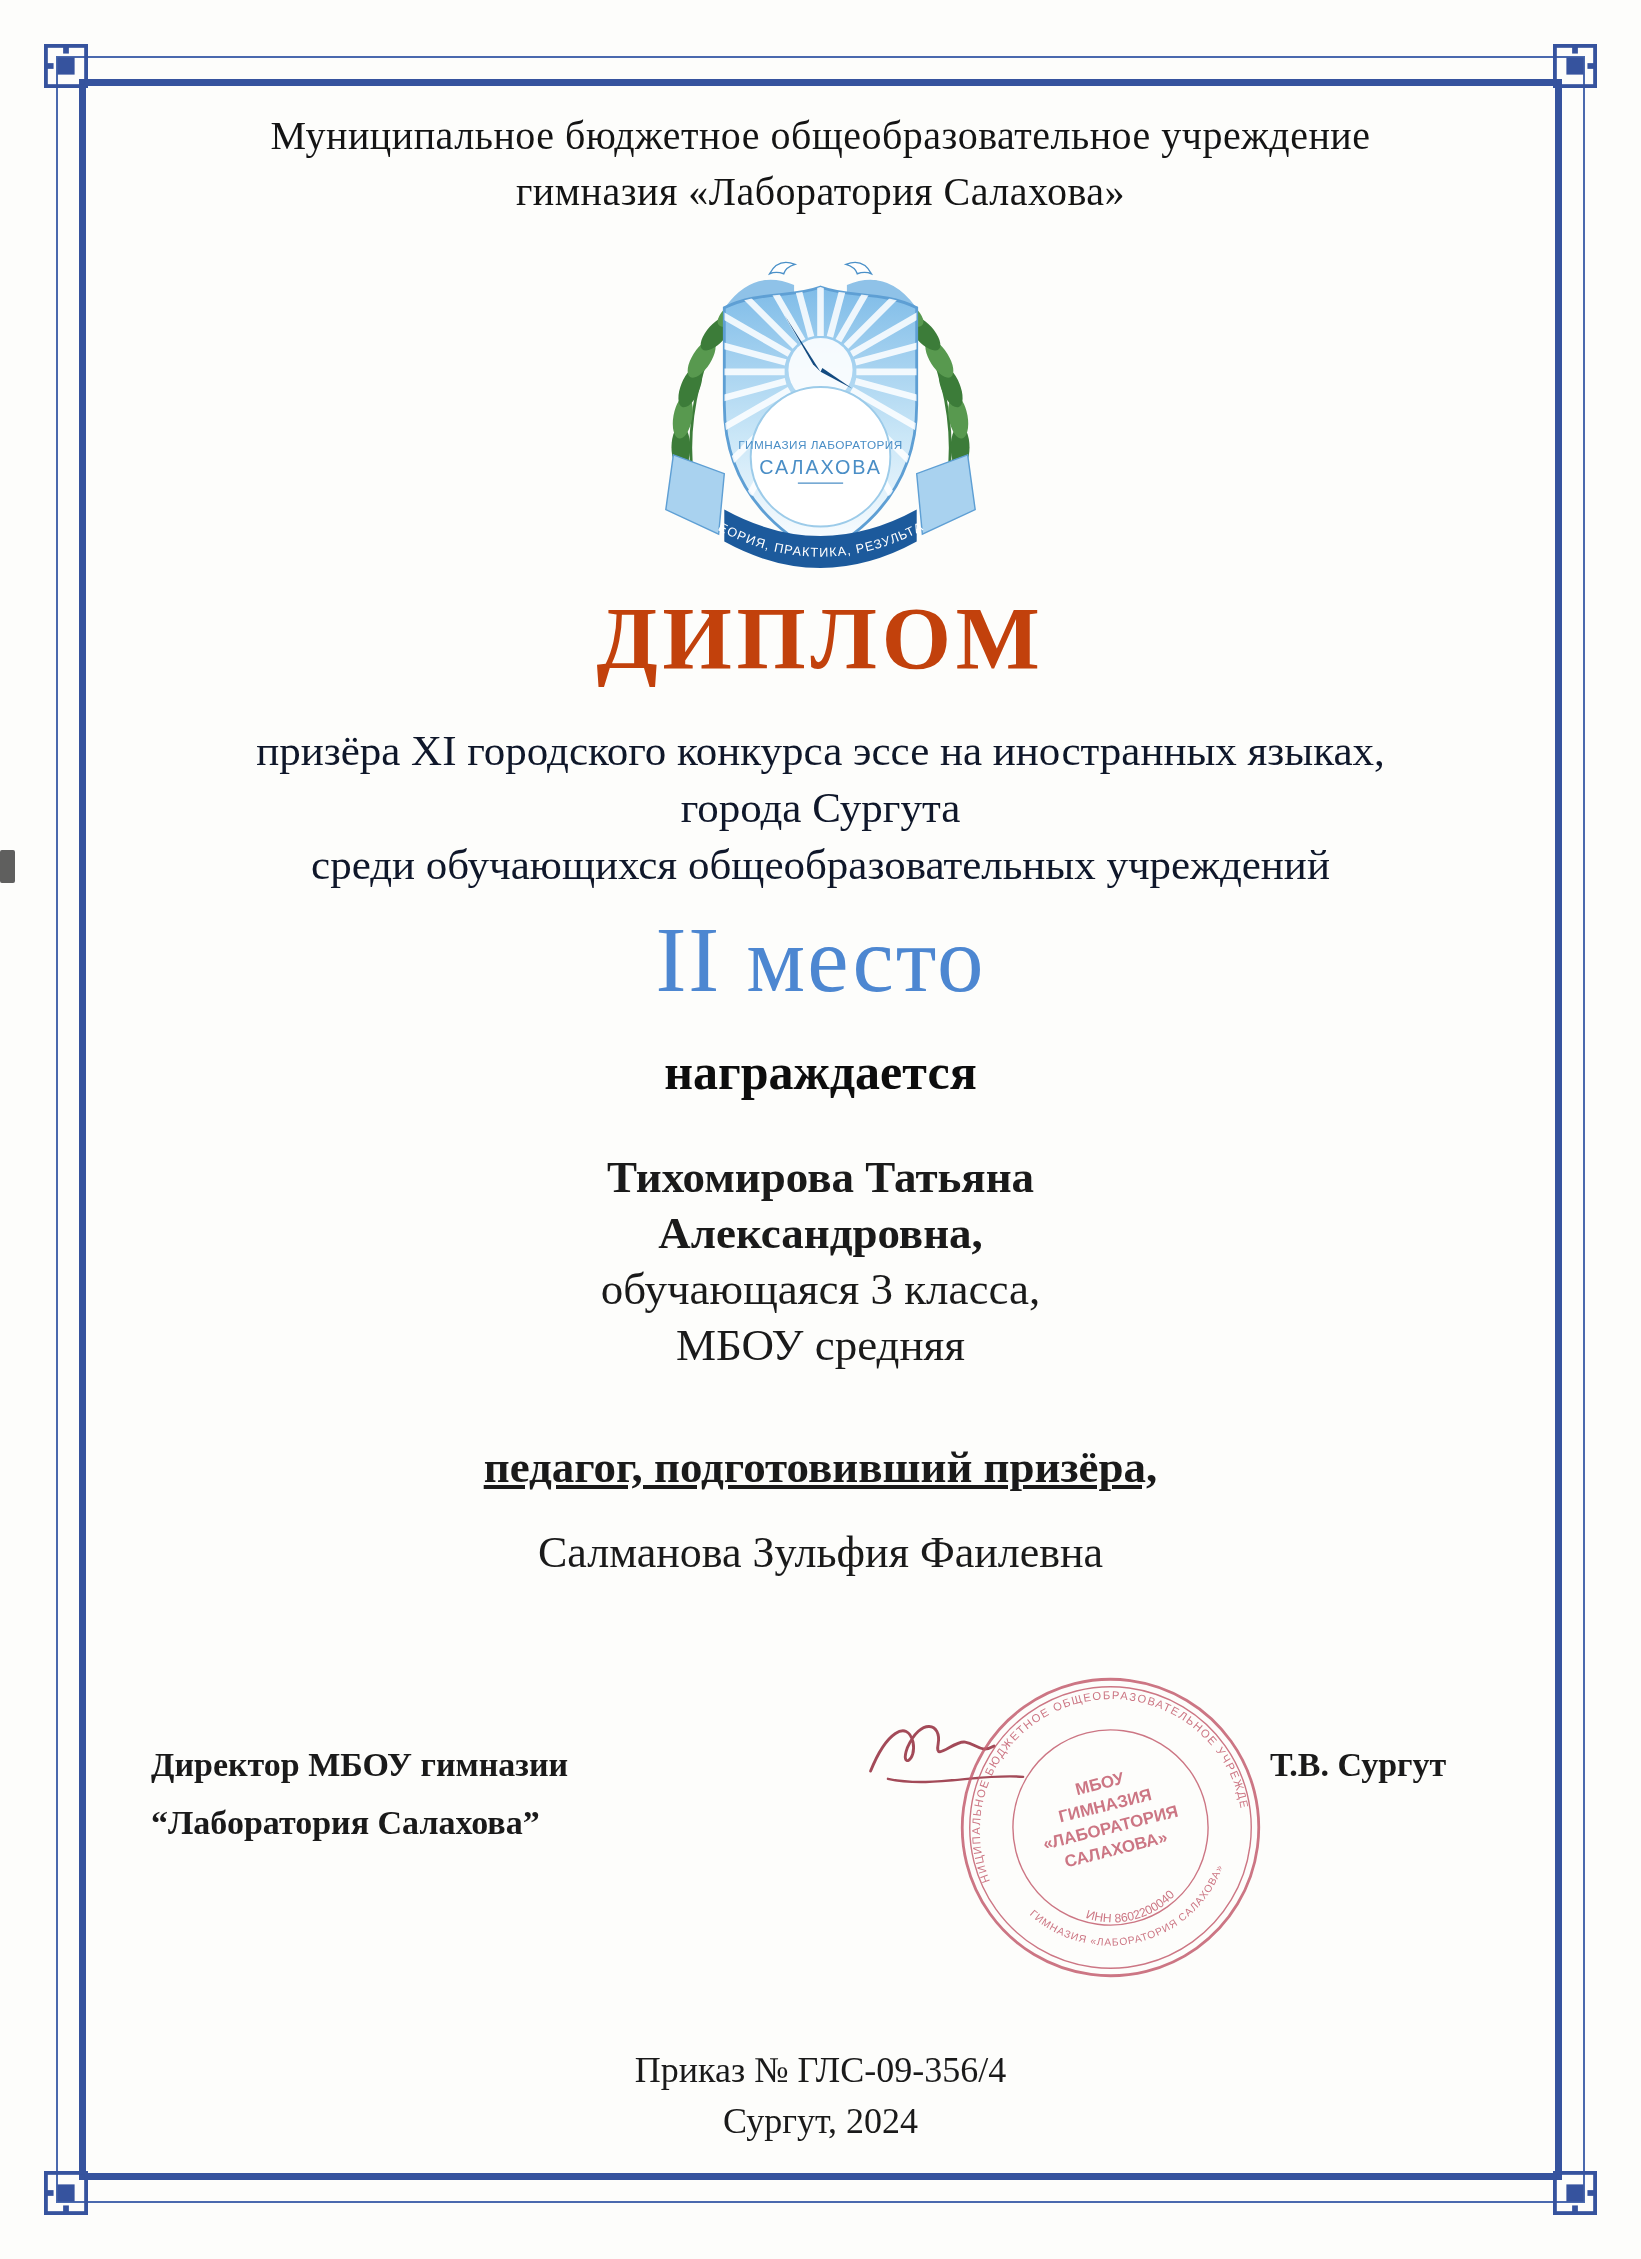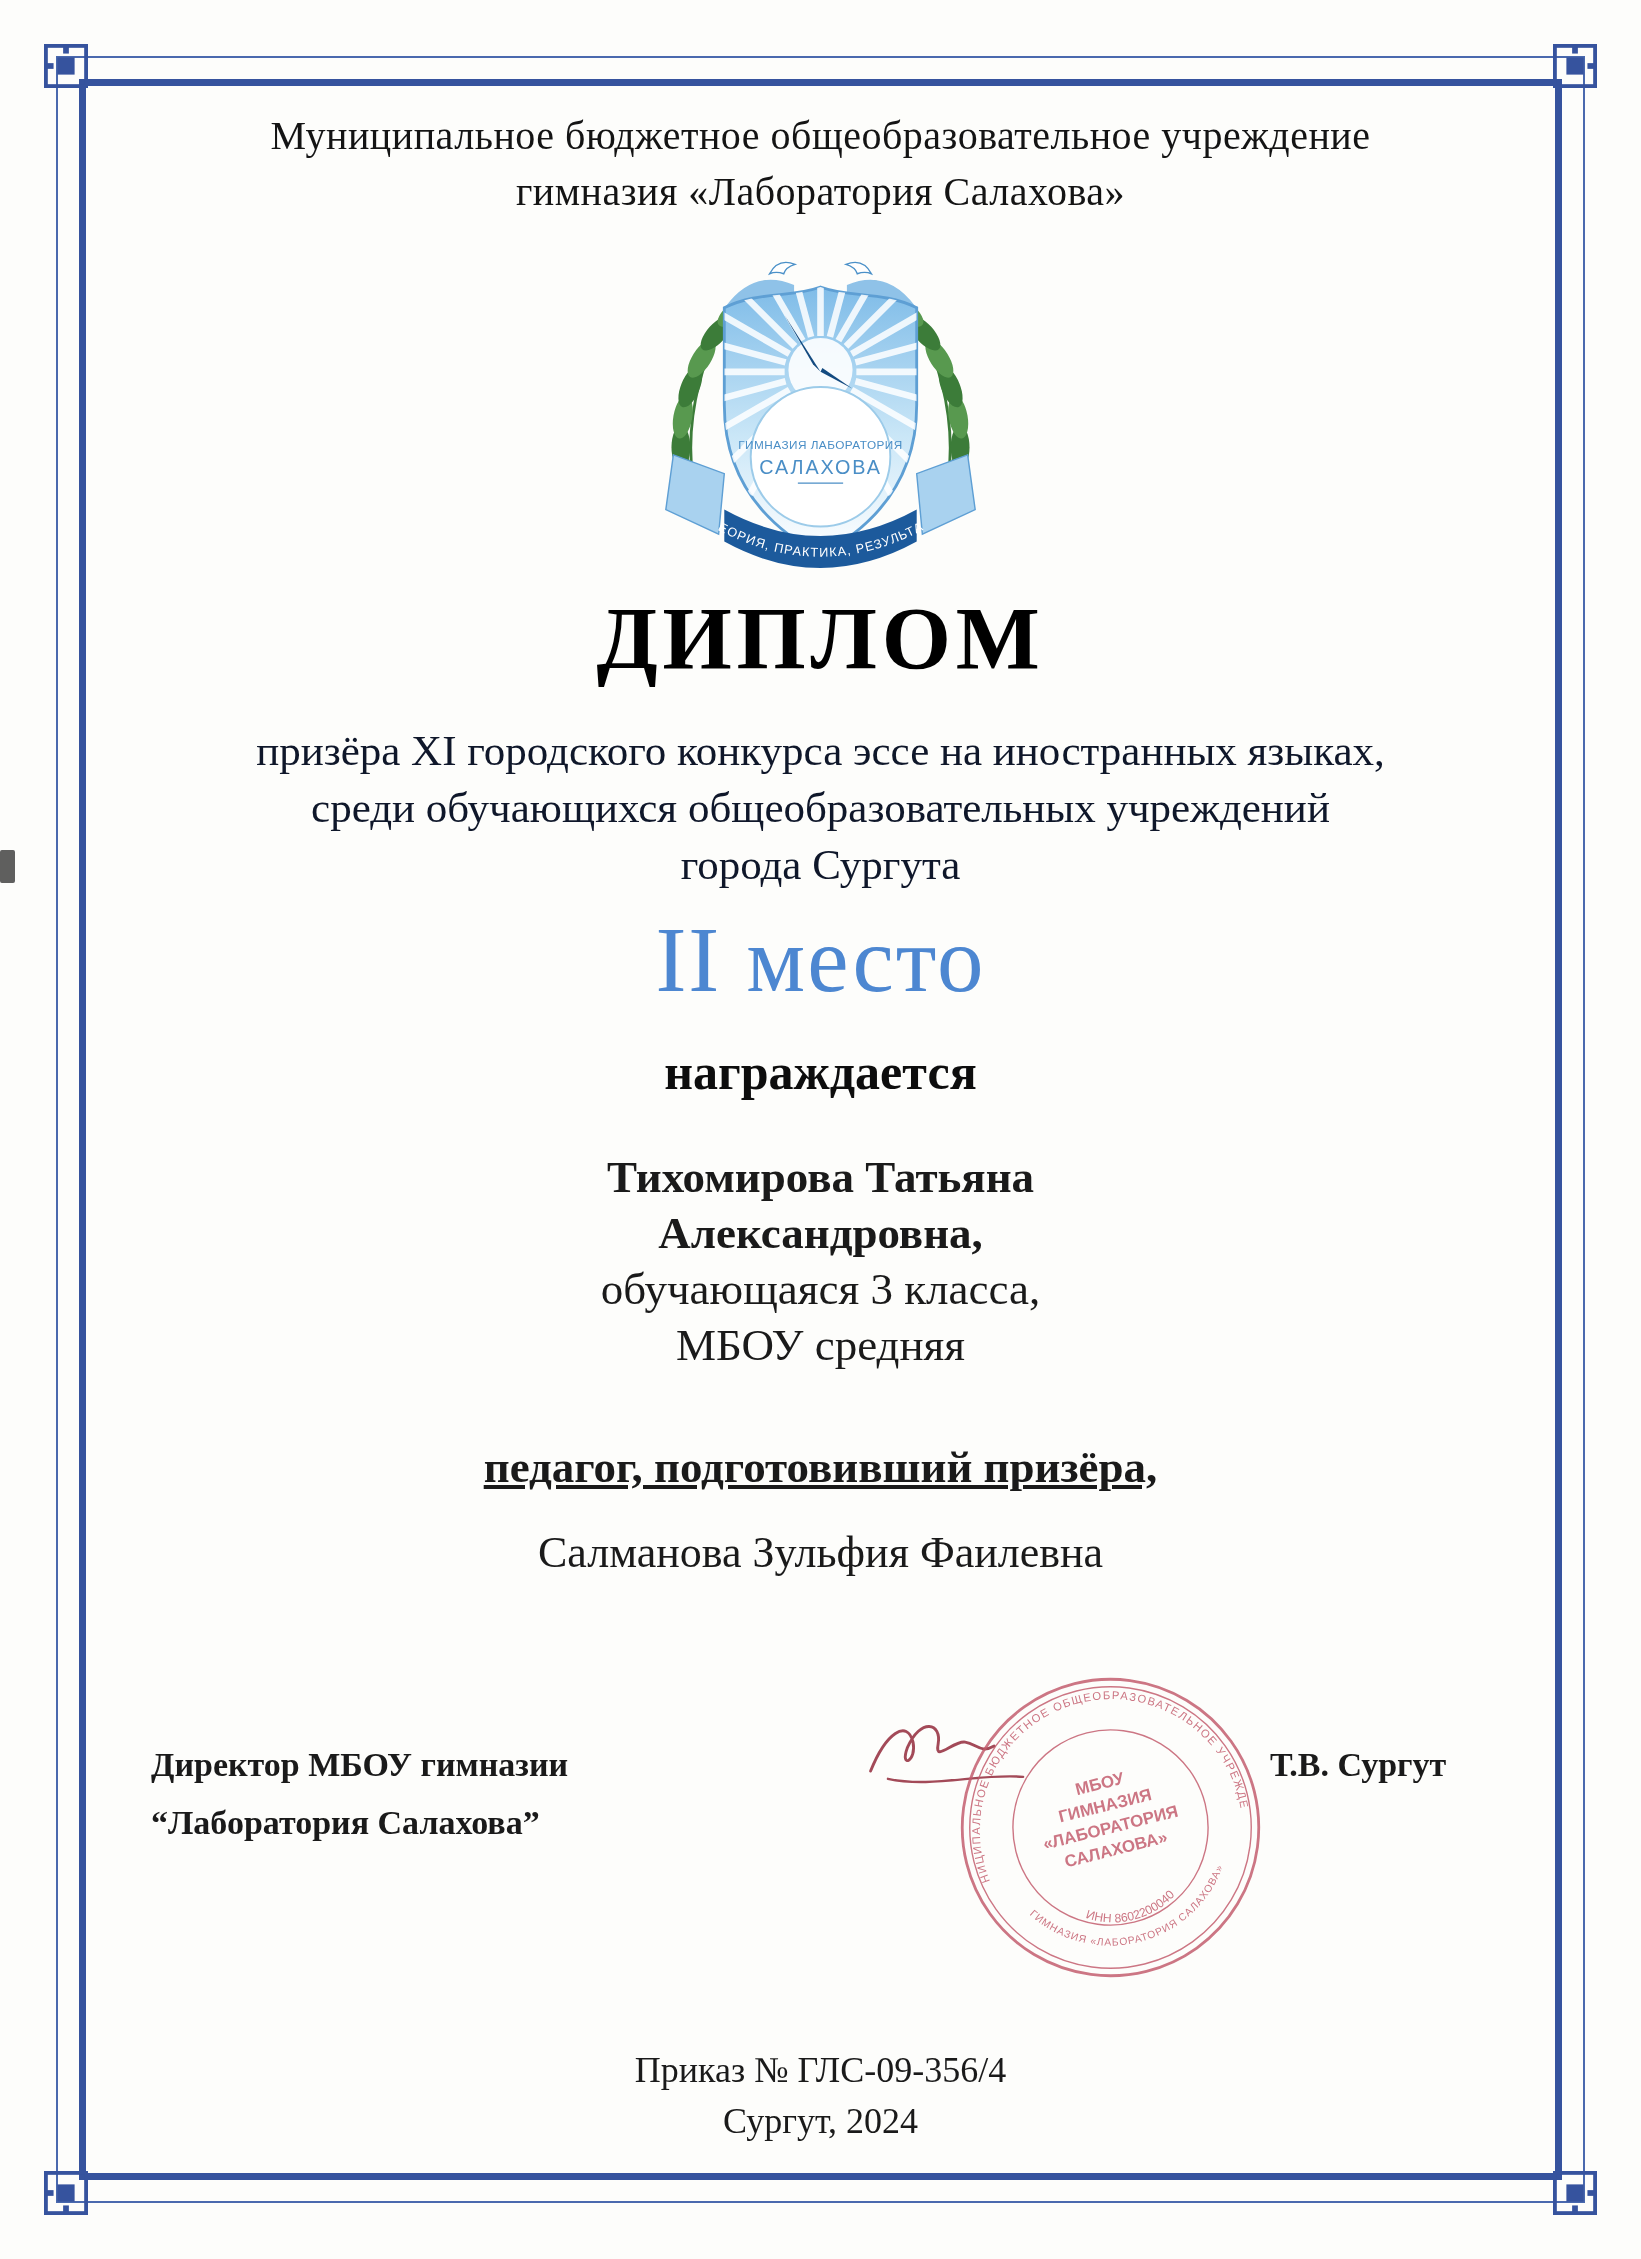--- a/index.html
+++ b/index.html
@@ -19,21 +19,21 @@
   .corner-orn { position:absolute; width:44px; height:44px; }
   .corner-orn.tl { top:44px; left:44px; }
   .corner-orn.tr { top:44px; right:44px; transform:scaleX(-1); }
   .corner-orn.bl { bottom:44px; left:44px; transform:scaleY(-1); }
   .corner-orn.br { bottom:44px; right:44px; transform:scale(-1,-1); }
 
   
   .centered { position:absolute; left:0; width:100%; text-align:center; }
   .org-header { top:108px; font-size:40px; line-height:56px; color:#141414; letter-spacing:0.5px; }
   .emblem-wrap { top:230px; display:flex; justify-content:center; }
-  .diploma-title { top:587px; font-size:89px; font-weight:bold; color:#000000; letter-spacing:4.8px; }
+  .diploma-title { top:587px; font-size:89px; font-weight:bold; color:#c2410c; letter-spacing:4.8px; }
   .subtitle { top:722px; font-size:43px; line-height:57px; color:#0f172a; }
   .place { top:906px; font-size:93px; font-weight:normal; color:#4d87d1; letter-spacing:1.9px; }
   .awarded { top:1043px; font-size:50px; font-weight:bold; color:#0d0d0d; font-family:"Liberation Serif",serif; }
   .recipient { top:1149px; font-size:45px; line-height:56px; }
   .recipient .bold { font-weight:bold; }
   .teacher-label { top:1441px; font-size:45px; font-weight:bold;text-decoration:underline; }
   .teacher-name { top:1527px; font-size:44px; }
 
   .director-block { position:absolute; left:151px; top:1736px; font-size:34px; font-weight:bold; line-height:58px; text-align:left; }
   .director-name { position:absolute; left:1270px; top:1746px; font-size:34px; font-weight:bold; }
@@ -176,22 +176,22 @@
       <text font-family="Liberation Sans, sans-serif" font-size="13.5" fill="#ffffff" letter-spacing="1.2">
         <textPath href="#ribPath" startOffset="50%" text-anchor="middle">ТЕОРИЯ, ПРАКТИКА, РЕЗУЛЬТАТ</textPath>
       </text>
     </svg>
   </div>
 
   <div class="centered diploma-title">ДИПЛОМ</div>
 
   <div class="centered subtitle">
     <div>призёра XI городского конкурса эссе на иностранных языках,</div>
+    <div>города Сургута</div>
     <div>среди обучающихся общеобразовательных учреждений</div>
-    <div>города Сургута</div>
   </div>
 
   <div class="centered place">II место</div>
 
   <div class="centered awarded">награждается</div>
 
   <div class="centered recipient">
     <div class="bold">Тихомирова Татьяна</div>
     <div class="bold">Александровна,</div>
     <div>обучающаяся 3 класса,</div>

